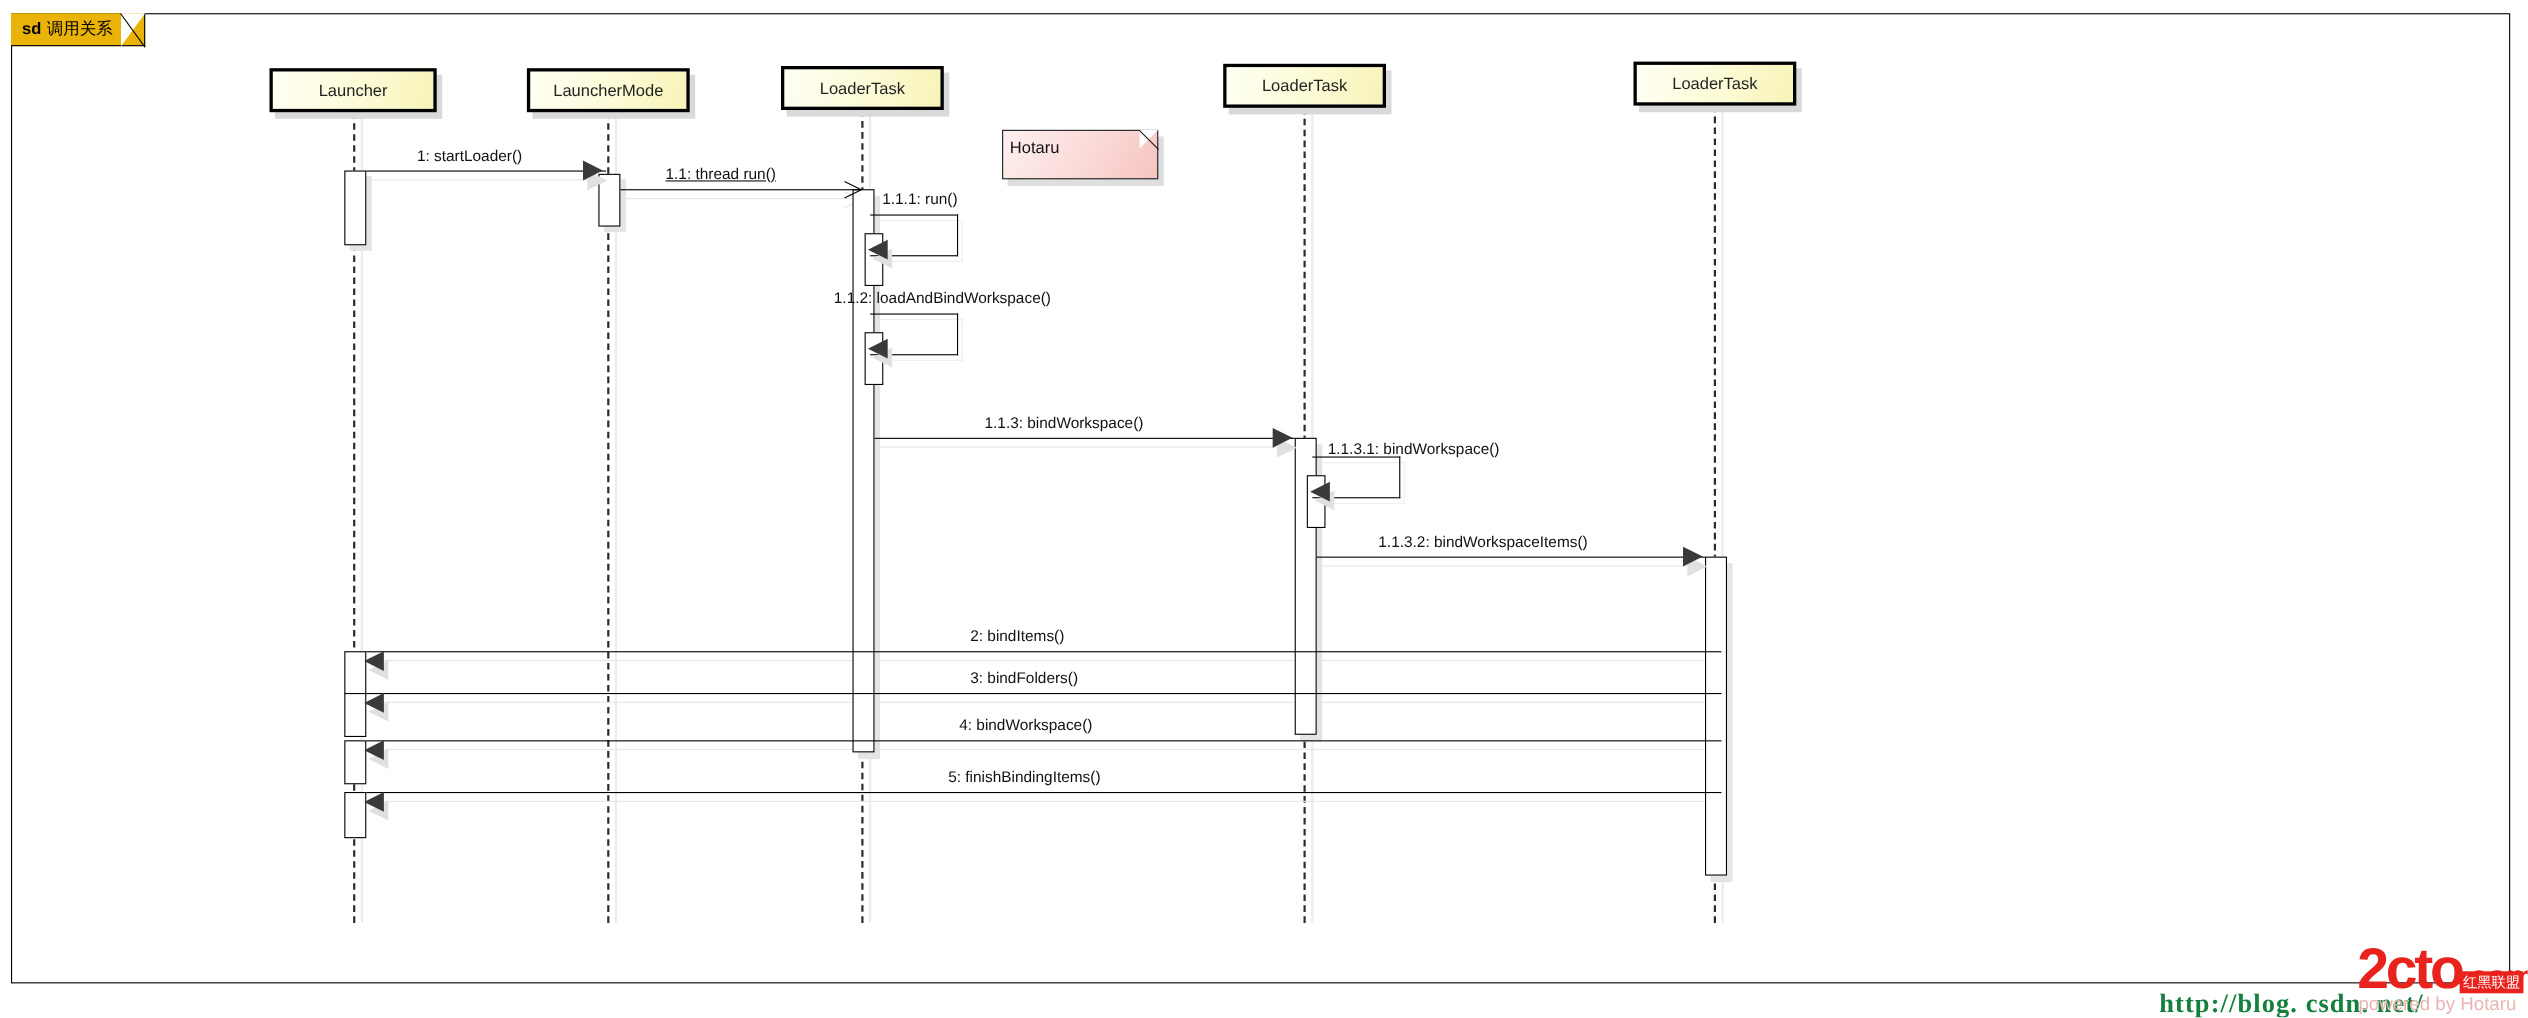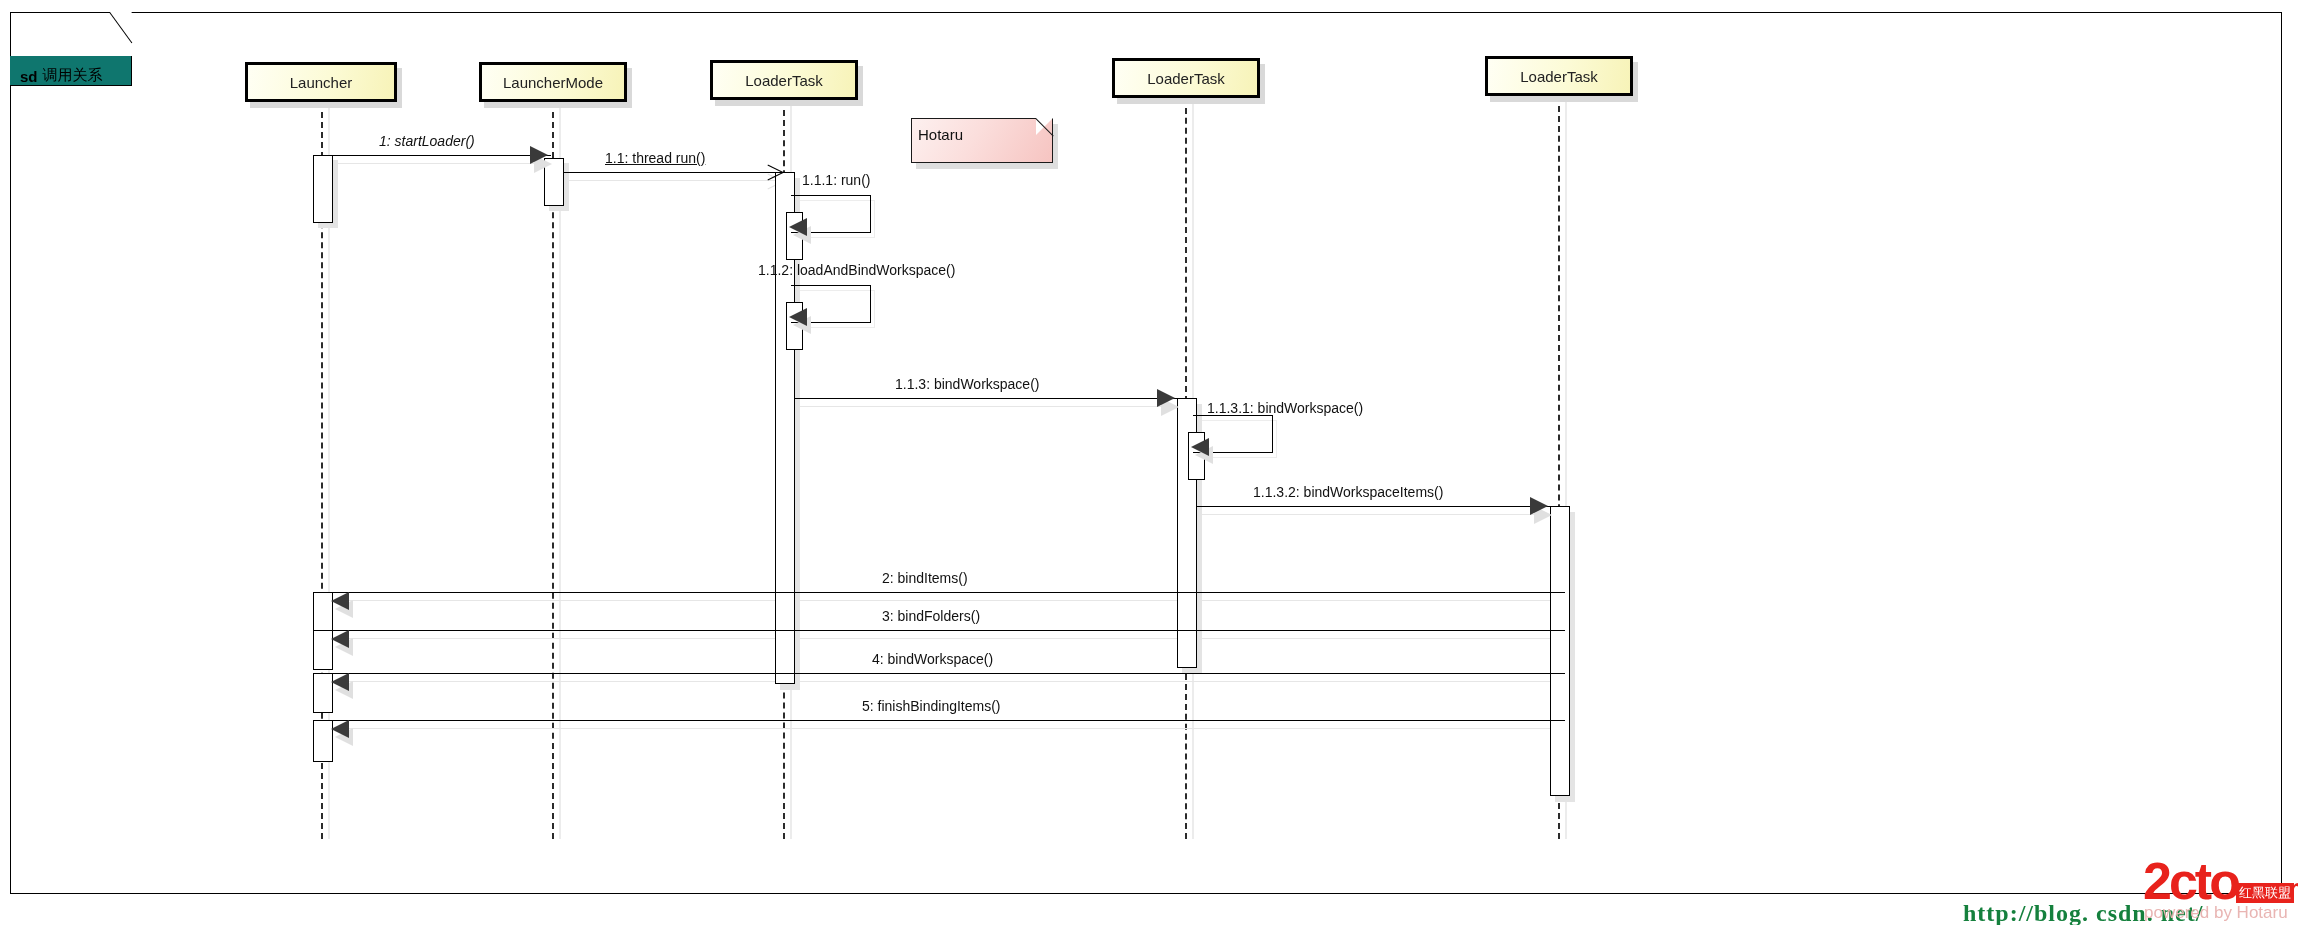--- a/index.html
+++ b/index.html
@@ -1,22 +1,22 @@
 <!DOCTYPE html>
 <html><head>
 <meta charset="utf-8">
 <style>
   html,body{margin:0;padding:0;background:#ffffff;}
   body{font-family:"Liberation Sans",sans-serif;}
   #canvas{position:relative;width:2298px;height:925px;background:#ffffff;overflow:hidden;}
 
   
   .frame{position:absolute;border:1px solid #000;background:#fff;}
-  .frame-tab{position:absolute;height:30px;background:#0f766e;border-right:1px solid #000;border-bottom:1px solid #000;
-             box-sizing:border-box;display:flex;align-items:flex-end;padding:0 26px 0 10px;white-space:nowrap;margin-top:44px;}
+  .frame-tab{position:absolute;height:30px;background:#eab308;border-right:1px solid #000;border-bottom:1px solid #000;
+             box-sizing:border-box;display:flex;align-items:center;padding:0 26px 0 10px;white-space:nowrap;}
   .frame-tab .sd{font-weight:bold;font-size:15px;color:#000;margin-right:5px;font-family:"Liberation Sans",sans-serif;}
   .frame-tab .ftitle{font-size:15px;color:#000;font-family:"DejaVu Sans",sans-serif;}
 
   
   .ll-head{position:absolute;box-sizing:border-box;border:3px solid #000;
            background:linear-gradient(100deg,#fffff4 0%,#fcfbd6 55%,#f7f3b8 100%);
            display:flex;align-items:center;justify-content:center;
            font-size:15px;color:#222;white-space:nowrap;z-index:6;}
   .ll-head-shadow{position:absolute;background:#d9d9d9;z-index:5;}
   .ll-line{position:absolute;width:0;border-left:2px dashed #2b2b2b;z-index:2;}
@@ -159,21 +159,21 @@
   <div class="act" style="left:1177px;top:398px;width:20px;height:270px;"></div>
   <div class="act" style="left:1188px;top:432px;width:17px;height:48px;"></div>
 
   <div class="act-shadow" style="left:1555px;top:512px;width:20px;height:290px;"></div>
   <div class="act" style="left:1550px;top:506px;width:20px;height:290px;"></div>
 
   <div class="msg-shadow" style="left:333px;top:163px;width:218px;"></div>
   <div class="msg" style="left:333px;top:155px;width:218px;"></div>
   <div class="arw arw-r-sh" style="left:534px;top:155px;"></div>
   <div class="arw arw-r" style="left:530px;top:146px;"></div>
-  <span class="msg-label" style="left:379px;top:133px;font-style:italic;">1: startLoader()</span>
+  <span class="msg-label" style="left:379px;top:133px;">1: startLoader()</span>
 
   <div class="msg-shadow" style="left:564px;top:180px;width:219px;"></div>
   <div class="msg" style="left:564px;top:172px;width:219px;"></div>
   <div class="arw-open-sh" style="left:766px;top:181px;">
     <i class="up"></i>
       <i class="dn"></i>
   </div>
   <div class="arw-open" style="left:766px;top:172px;">
     <i class="up"></i>
       <i class="dn"></i>

